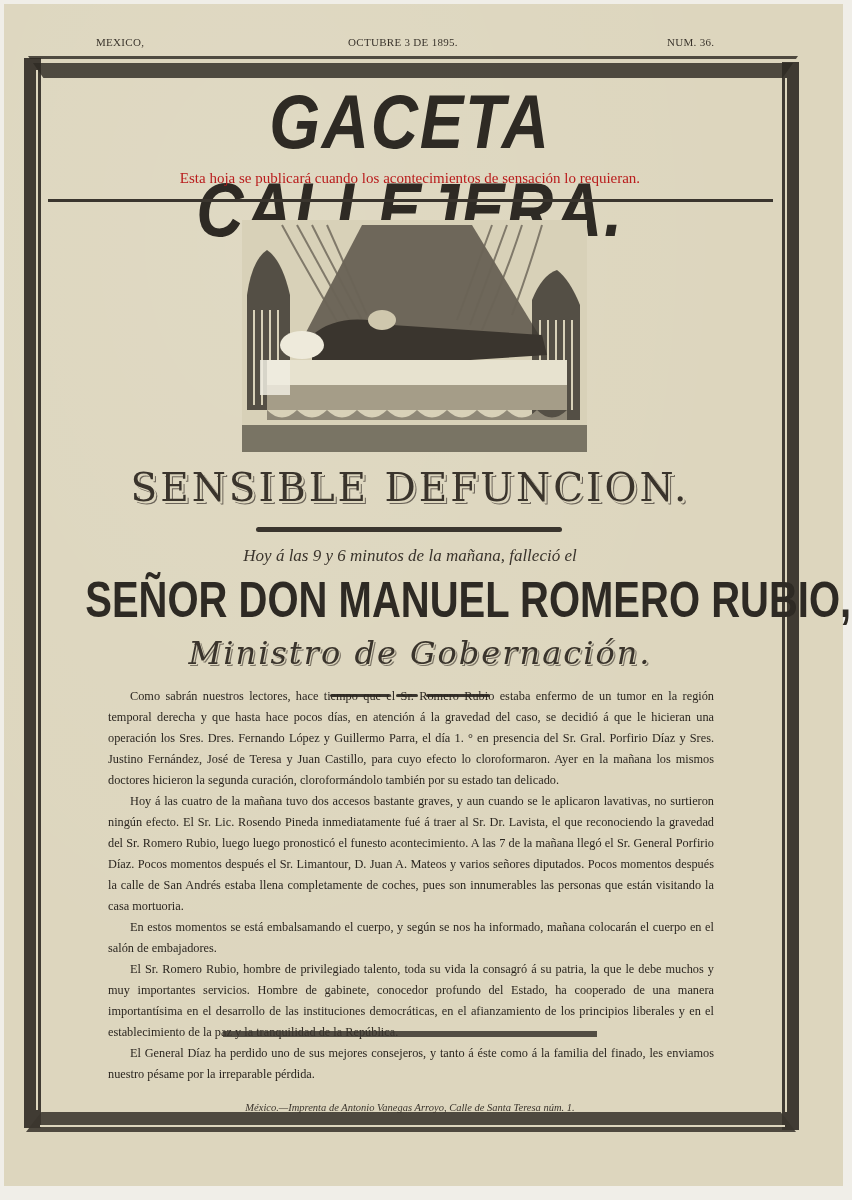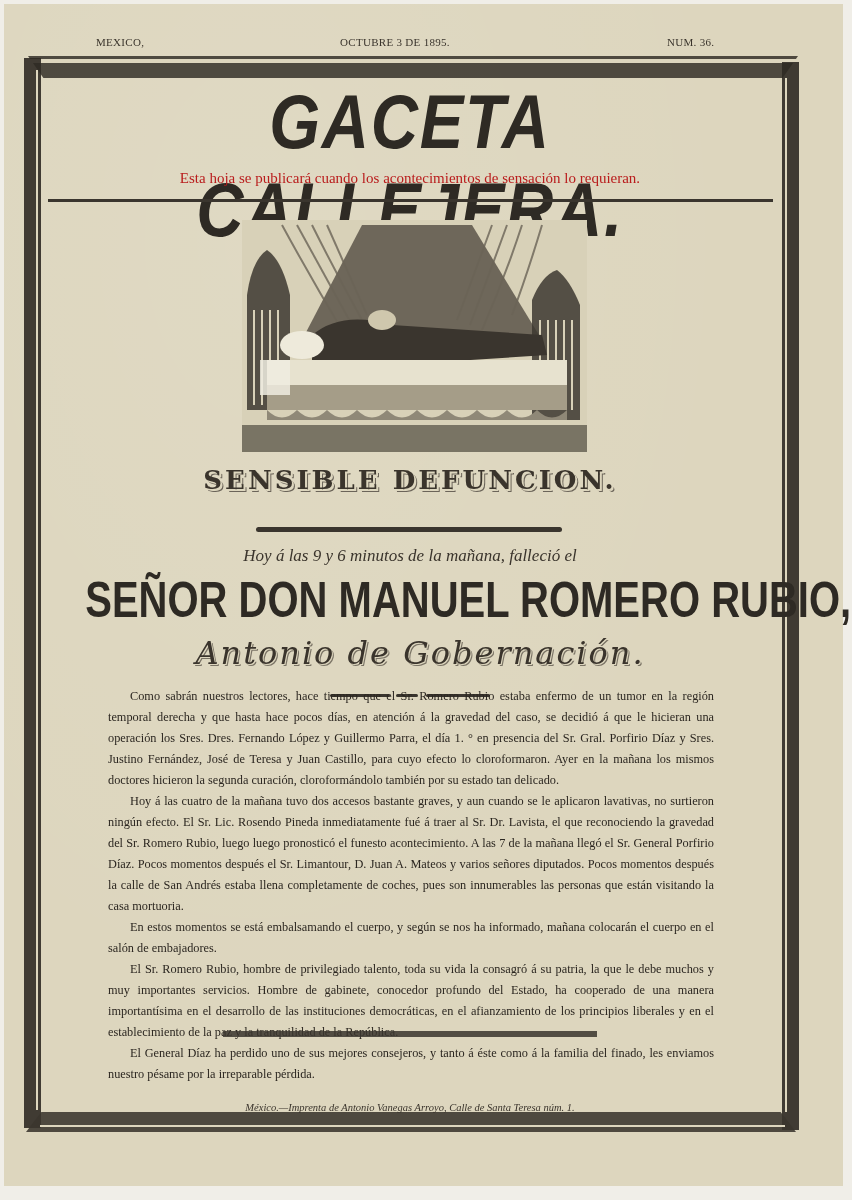--- a/index.html
+++ b/index.html
@@ -15,21 +15,21 @@
       position: absolute; left: 4px; top: 4px; width: 839px; height: 1182px;
       background: #ddd6be;
       background-image: radial-gradient(ellipse at 30% 20%, rgba(255,255,255,0.08), rgba(0,0,0,0) 60%);
     }
     .masthead-line {
       position: absolute; top: 36px; left: 0; width: 852px; height: 20px;
       font-size: 11px; letter-spacing: 0.3px; color: #3a342c;
     }
     .masthead-line span { position: absolute; top: 0; white-space: nowrap; }
     .ml-city { left: 96px; }
-    .ml-date { left: 340px; }
+    .ml-date { left: 348px; }
     .ml-num { left: 667px; }
 
     
     .frame-top { position: absolute; left: 28px; top: 56px; width: 770px; height: 22px;
       background: #3a352e; clip-path: polygon(0 0, 100% 0, 98% 100%, 2% 100%); opacity: 0.88; }
     .frame-top-inner { position: absolute; left: 28px; top: 56px; width: 770px; height: 4px; background: #ddd6be; top: 59px; }
     .frame-bottom { position: absolute; left: 26px; top: 1112px; width: 770px; height: 20px;
       background: #3a352e; clip-path: polygon(2% 0, 98% 0, 100% 100%, 0 100%); opacity: 0.88; }
     .frame-bottom-gap { position: absolute; left: 40px; top: 1125px; width: 745px; height: 2px; background: #ddd6be; }
     .frame-left { position: absolute; left: 24px; top: 58px; width: 17px; height: 1070px; background: #2f2a24; opacity: 0.9; }
@@ -49,21 +49,21 @@
     }
     .rule-top { position: absolute; left: 48px; top: 199px; width: 725px; height: 3px; background: #3a352e; }
 
     .illustration {
       position: absolute; left: 242px; top: 220px; width: 345px; height: 232px;
       background: #cfc7ad; overflow: hidden;
     }
 
     .h-sensible {
       position: absolute; left: 40px; top: 465px; width: 740px; text-align: center;
-      font-family: "DejaVu Serif", serif; font-weight: 700; font-size: 26px; letter-spacing: 3px;
+      font-family: "DejaVu Serif", serif; font-weight: 400; font-size: 39px; letter-spacing: 3px;
       color: #3a342c; text-shadow: 2px 2px 0 #ddd6be, 3px 3px 0 #6b6459;
     }
     .rule-mid { position: absolute; left: 256px; top: 527px; width: 306px; height: 5px; background: #3a352e; border-radius: 3px; }
     .lead {
       position: absolute; left: 40px; top: 546px; width: 740px; text-align: center;
       font-style: italic; font-size: 17px; color: #3a342c;
     }
     .name {
       position: absolute; left: 0; top: 568px; width: 852px; text-align: center;
       font-family: "Liberation Sans", sans-serif; font-weight: 700; font-size: 50px; line-height: 64px;
@@ -156,21 +156,21 @@
     <rect x="0" y="205" width="345" height="27" fill="#5a5448" opacity="0.75"></rect>
 
     <rect x="18" y="140" width="30" height="35" fill="#efece0" opacity="0.85"></rect>
   </svg>
 </div>
 
 <div class="h-sensible">SENSIBLE DEFUNCION.</div>
 <div class="rule-mid"></div>
 <div class="lead">Hoy á las 9 y 6 minutos de la mañana, falleció el</div>
 <div class="name">SEÑOR DON MANUEL ROMERO RUBIO,</div>
-<div class="ministro">Antonio de Gobernación.</div>
+<div class="ministro">Ministro de Gobernación.</div>
 <div class="ornament">
   <span class="bar" style="left:0;width:60px;"></span>
   <span class="bar" style="left:66px;width:22px;"></span>
   <span class="bar" style="left:96px;width:64px;"></span>
 </div>
 
 <div class="body">
   <p>Como sabrán nuestros lectores, hace tiempo que el Sr. Romero Rubio estaba enfermo de un tumor en la región temporal derecha y que hasta hace pocos días, en atención á la gravedad del caso, se decidió á que le hicieran una operación los Sres. Dres. Fernando López y Guillermo Parra, el día 1. ° en presencia del Sr. Gral. Porfirio Díaz y Sres. Justino Fernández, José de Teresa y Juan Castillo, para cuyo efecto lo cloroformaron. Ayer en la mañana los mismos doctores hicieron la segunda curación, cloroformándolo también por su estado tan delicado.</p>
   <p>Hoy á las cuatro de la mañana tuvo dos accesos bastante graves, y aun cuando se le aplicaron lavativas, no surtieron ningún efecto. El Sr. Lic. Rosendo Pineda inmediatamente fué á traer al Sr. Dr. Lavista, el que reconociendo la gravedad del Sr. Romero Rubio, luego luego pronosticó el funesto acontecimiento. A las 7 de la mañana llegó el Sr. General Porfirio Díaz. Pocos momentos después el Sr. Limantour, D. Juan A. Mateos y varios señores diputados. Pocos momentos después la calle de San Andrés estaba llena completamente de coches, pues son innumerables las personas que están visitando la casa mortuoria.</p>
   <p>En estos momentos se está embalsamando el cuerpo, y según se nos ha informado, mañana colocarán el cuerpo en el salón de embajadores.</p>

